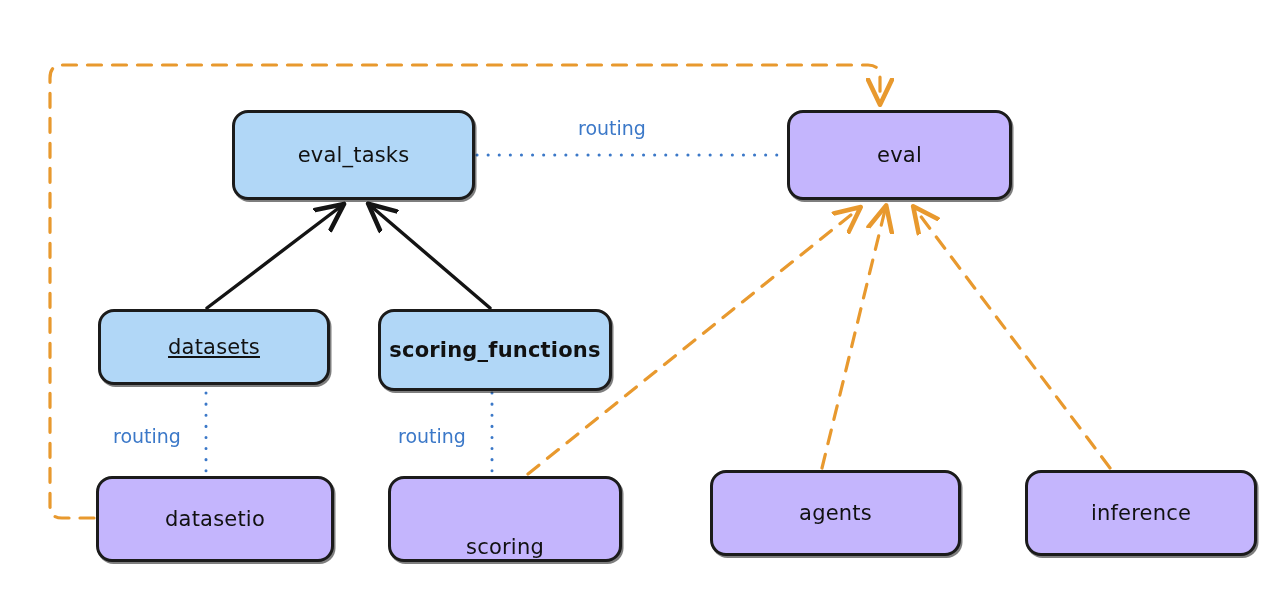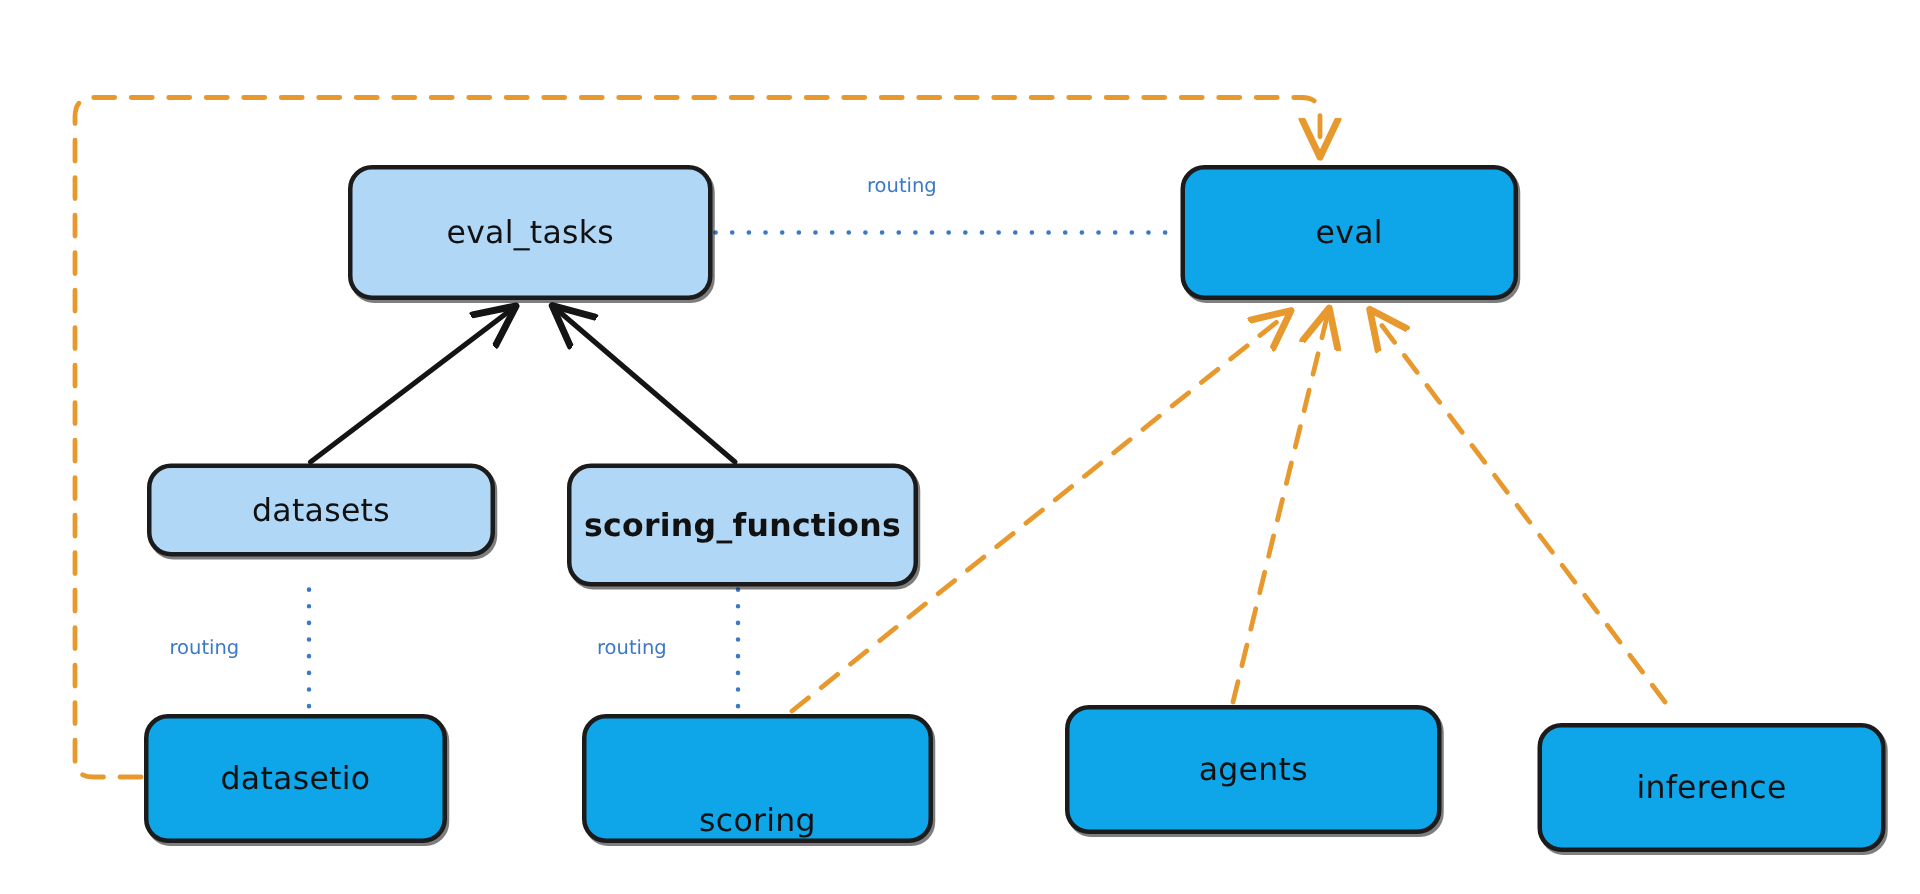--- a/index.html
+++ b/index.html
@@ -34,29 +34,29 @@
     display: flex;
     align-items: center;
     justify-content: center;
     font-family: "DejaVu Sans", sans-serif;
     font-size: 21px;
     color: #111111;
     letter-spacing: 0.2px;
     box-shadow: 1.5px 2px 0 rgba(20,20,20,0.55);
   }
   .node.blue  { background: #b1d7f7; justify-content: center; }
-  .node.green { background: #0ea5e9; }
+  .node.green { background: #c4b5fd; }
   .node-label {
     pointer-events: none;
     white-space: nowrap;
   }
   .edge-label {
     position: absolute;
     font-family: "DejaVu Sans", sans-serif;
-    font-size: 13px;
+    font-size: 19px;
     color: #3b78c8;
     white-space: nowrap;
   }
 </style>
 </head>
 <body>
 
 <div id="canvas">
 
   <svg id="edges" viewBox="0 0 1280 596" xmlns="http://www.w3.org/2000/svg">
@@ -89,41 +89,41 @@
   </svg>
 
   <div class="node blue" style="left:232px; top:110px; width:243px; height:90px;">
     <span class="node-label">eval_tasks</span>
   </div>
 
   <div class="node green" style="left:787px; top:110px; width:225px; height:90px;">
     <span class="node-label">eval</span>
   </div>
 
-  <div class="node blue" style="left:98px; top:309px; width:232px; height:62px;">
+  <div class="node blue" style="left:98px; top:309px; width:232px; height:76px;text-decoration:underline;">
     <span class="node-label">datasets</span>
   </div>
 
   <div class="node blue" style="left:378px; top:309px; width:234px; height:82px;font-weight:bold;">
     <span class="node-label">scoring_functions</span>
   </div>
 
-  <div class="node green" style="left:96px; top:476px; width:202px; height:86px;">
+  <div class="node green" style="left:96px; top:476px; width:238px; height:86px;">
     <span class="node-label">datasetio</span>
   </div>
 
   <div class="node green" style="left:388px; top:476px; width:234px; height:86px;align-items:flex-end;">
     <span class="node-label">scoring</span>
   </div>
 
   <div class="node green" style="left:710px; top:470px; width:251px; height:86px;">
     <span class="node-label">agents</span>
   </div>
 
-  <div class="node green" style="left:1025px; top:482px; width:232px; height:86px;">
+  <div class="node green" style="left:1025px; top:470px; width:232px; height:86px;">
     <span class="node-label">inference</span>
   </div>
 
   <div class="edge-label" style="left:578px; top:117px;">routing</div>
 
   <div class="edge-label" style="left:113px; top:425px;">routing</div>
 
   <div class="edge-label" style="left:398px; top:425px;">routing</div>
 
 </div>

